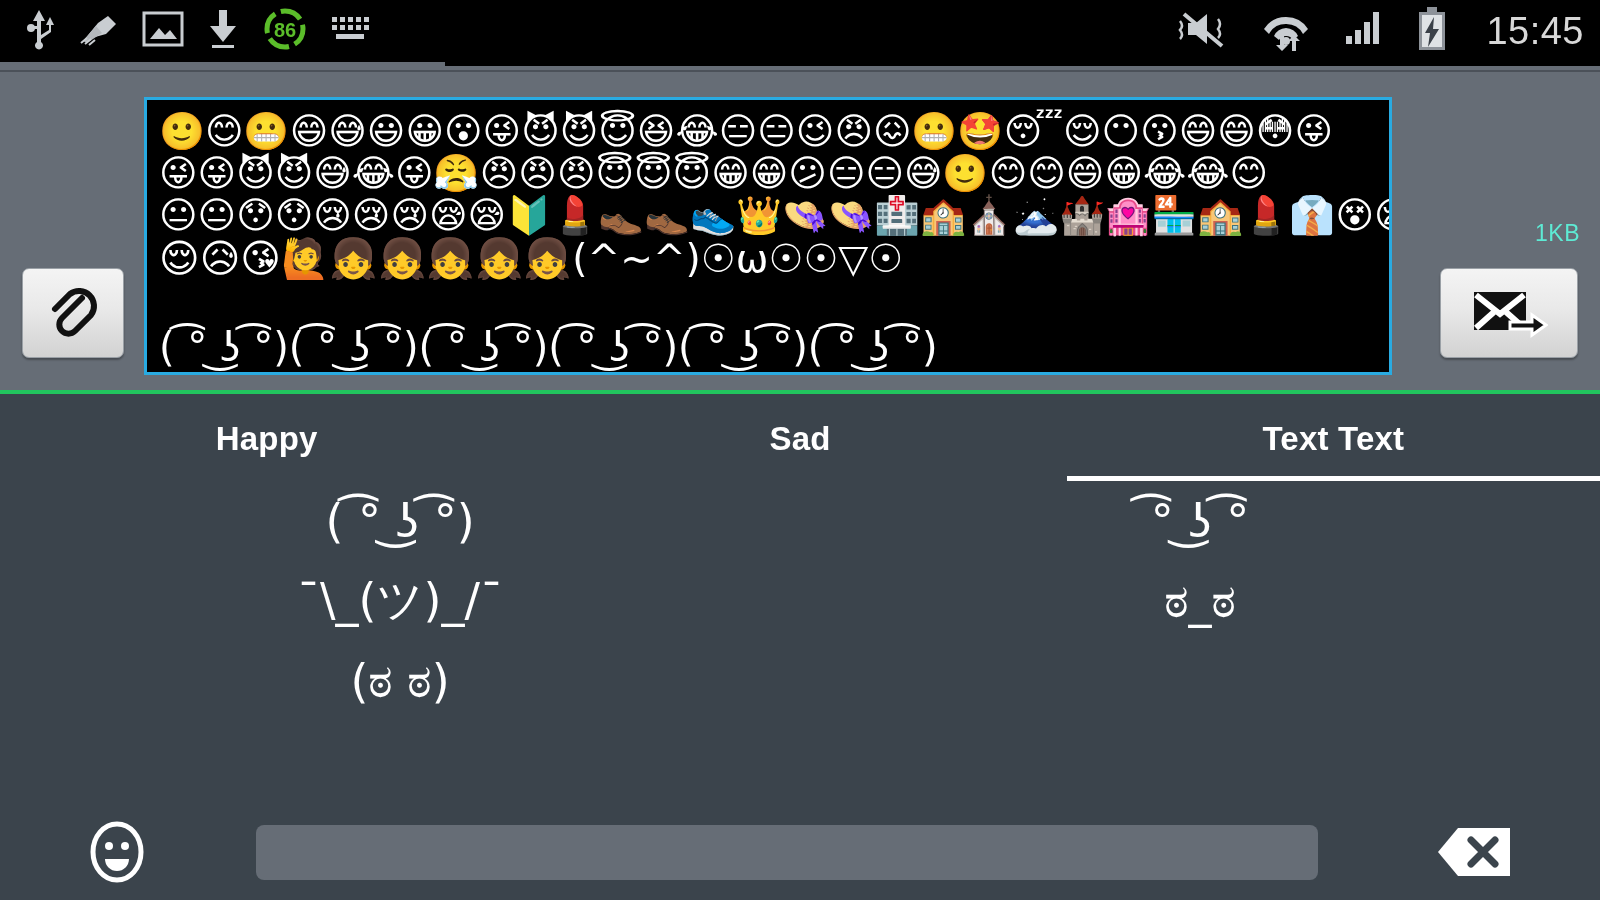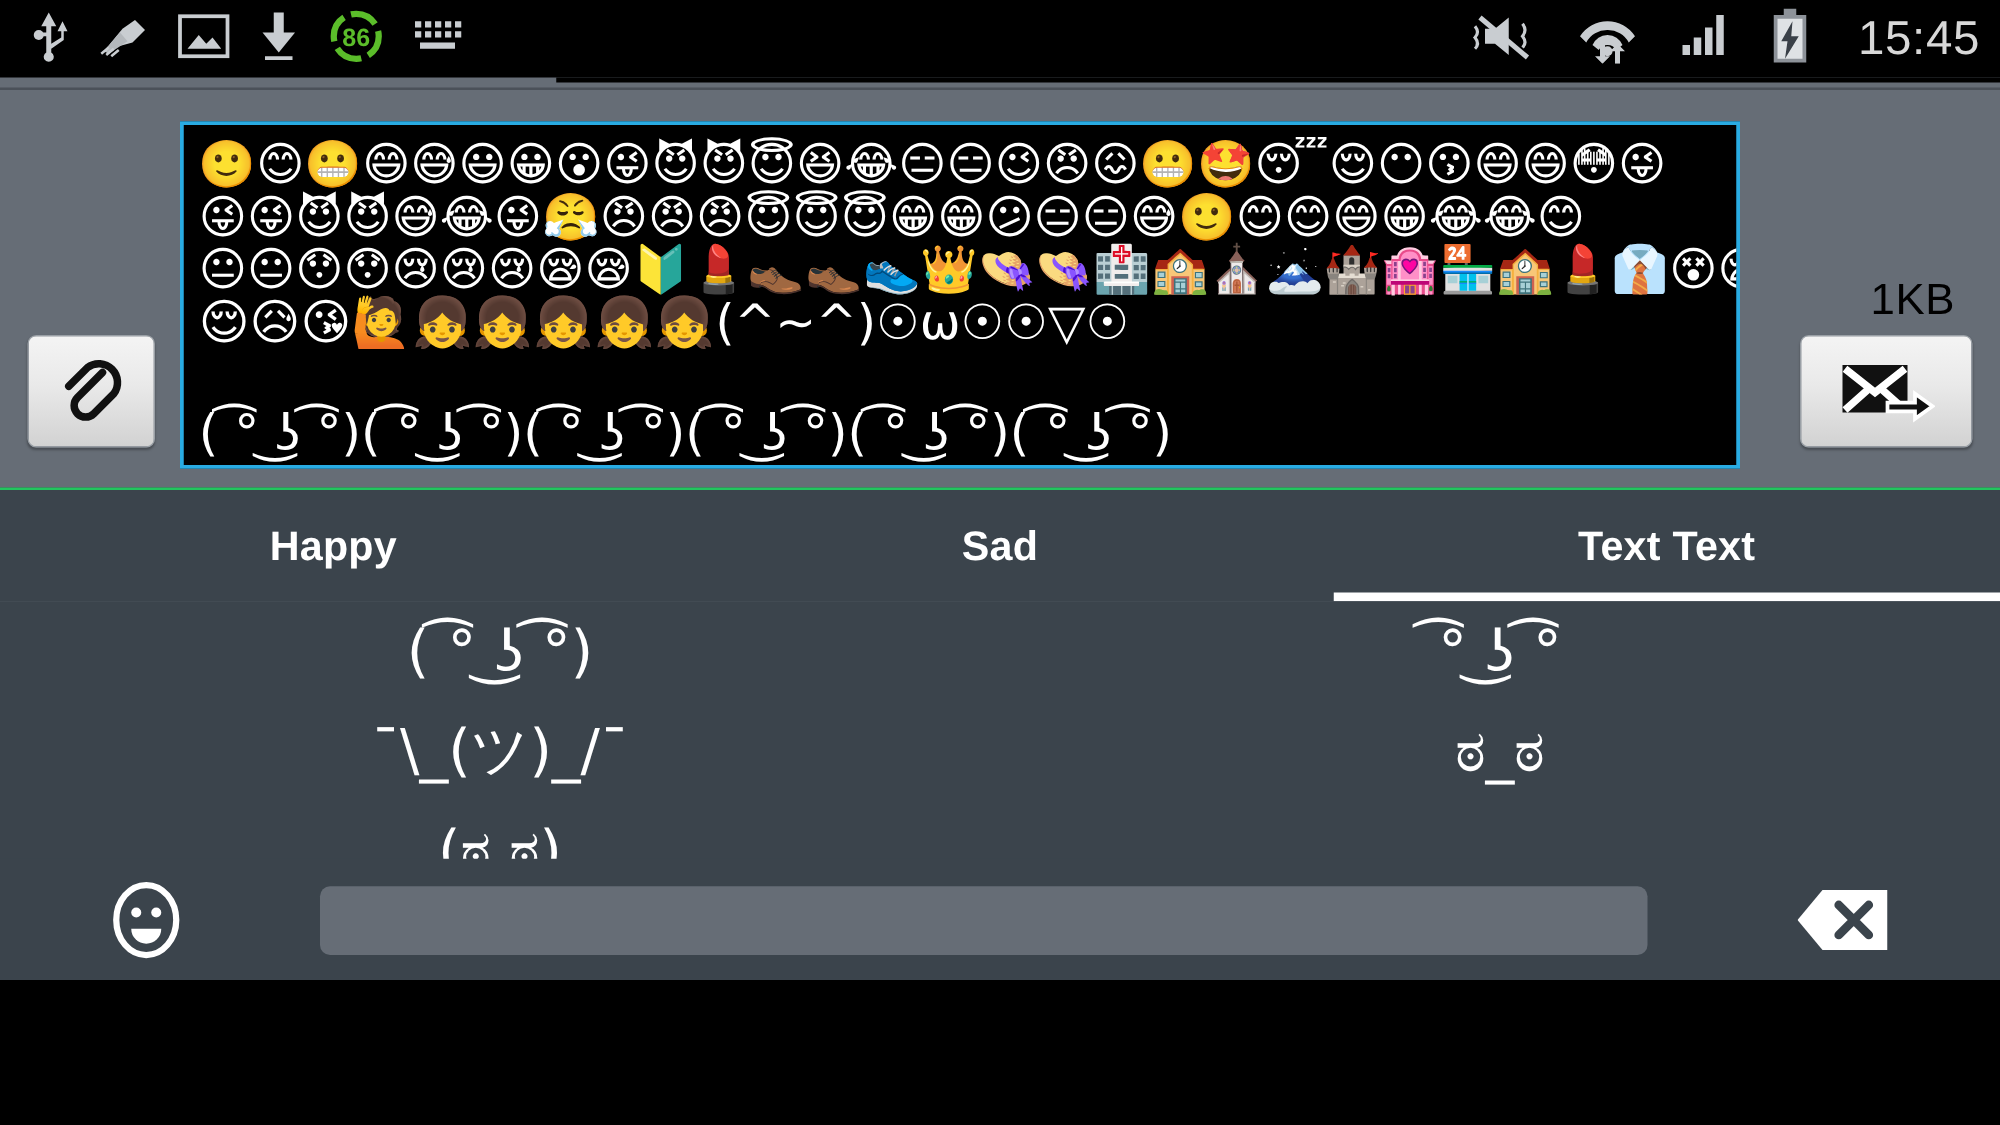--- a/index.html
+++ b/index.html
@@ -10,21 +10,21 @@
   body {
     width: 1600px;
     height: 900px;
     overflow: hidden;
     font-family: "Liberation Sans", sans-serif;
     -webkit-font-smoothing: antialiased;
   }
   .screen {
     position: relative;
     width: 1600px;
-    height: 784px;
+    height: 900px;
     background: #666d76;
     overflow: hidden;
   }
 
   
   .statusbar {
     position: absolute;
     top: 0; left: 0;
     width: 1600px;
     height: 62px;
@@ -99,23 +99,23 @@
     width: 136px; height: 88px;
     border-radius: 7px;
     background: linear-gradient(180deg,#f4f4f4 0%, #e9e9e9 45%, #d2d2d2 100%);
     border: 1px solid #9aa0a6;
     box-shadow: 0 2px 2px rgba(0,0,0,.30);
     display: flex; align-items: center; justify-content: center;
     cursor: pointer;
   }
   .size-label {
     position: absolute;
-    right: 36px; top: 148px;
-    color: #000000;
-    font-size: 35px;
+    right: 20px; top: 148px;
+    color: #5eead4;
+    font-size: 23px;
     letter-spacing: 0.5px;
   }
   .msgbox {
     position: absolute;
     left: 144px; top: 25px;
     width: 1248px;
     height: 278px;
     background: #000000;
     border: 3px solid #29abe2;
     box-sizing: border-box;
@@ -150,21 +150,21 @@
     font-family: "DejaVu Sans", sans-serif;
   }
 
   
   .tabbar {
     position: absolute;
     top: 390px; left: 0;
     width: 1600px;
     height: 91px;
     background: #3b444c;
-    border-top: 2px solid #22c55e;
+    border-top: 4px solid #22c55e;
     box-sizing: border-box;
   }
   .tabs {
     display: flex;
     width: 1600px;
     height: 89px;
   }
   .tab {
     flex: 1;
     display: flex;

